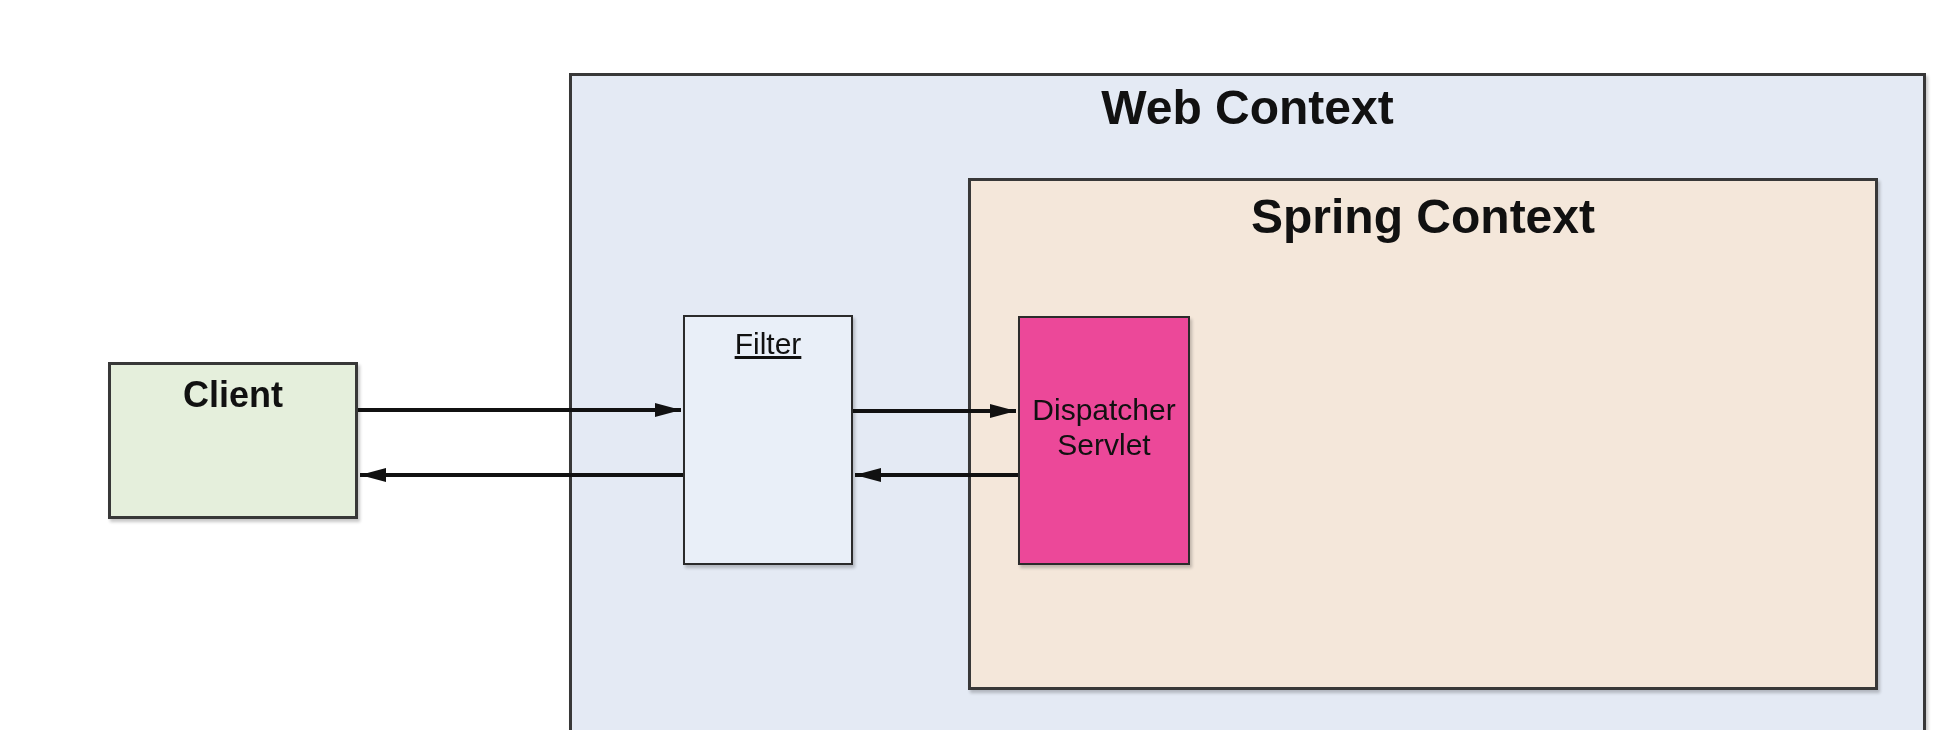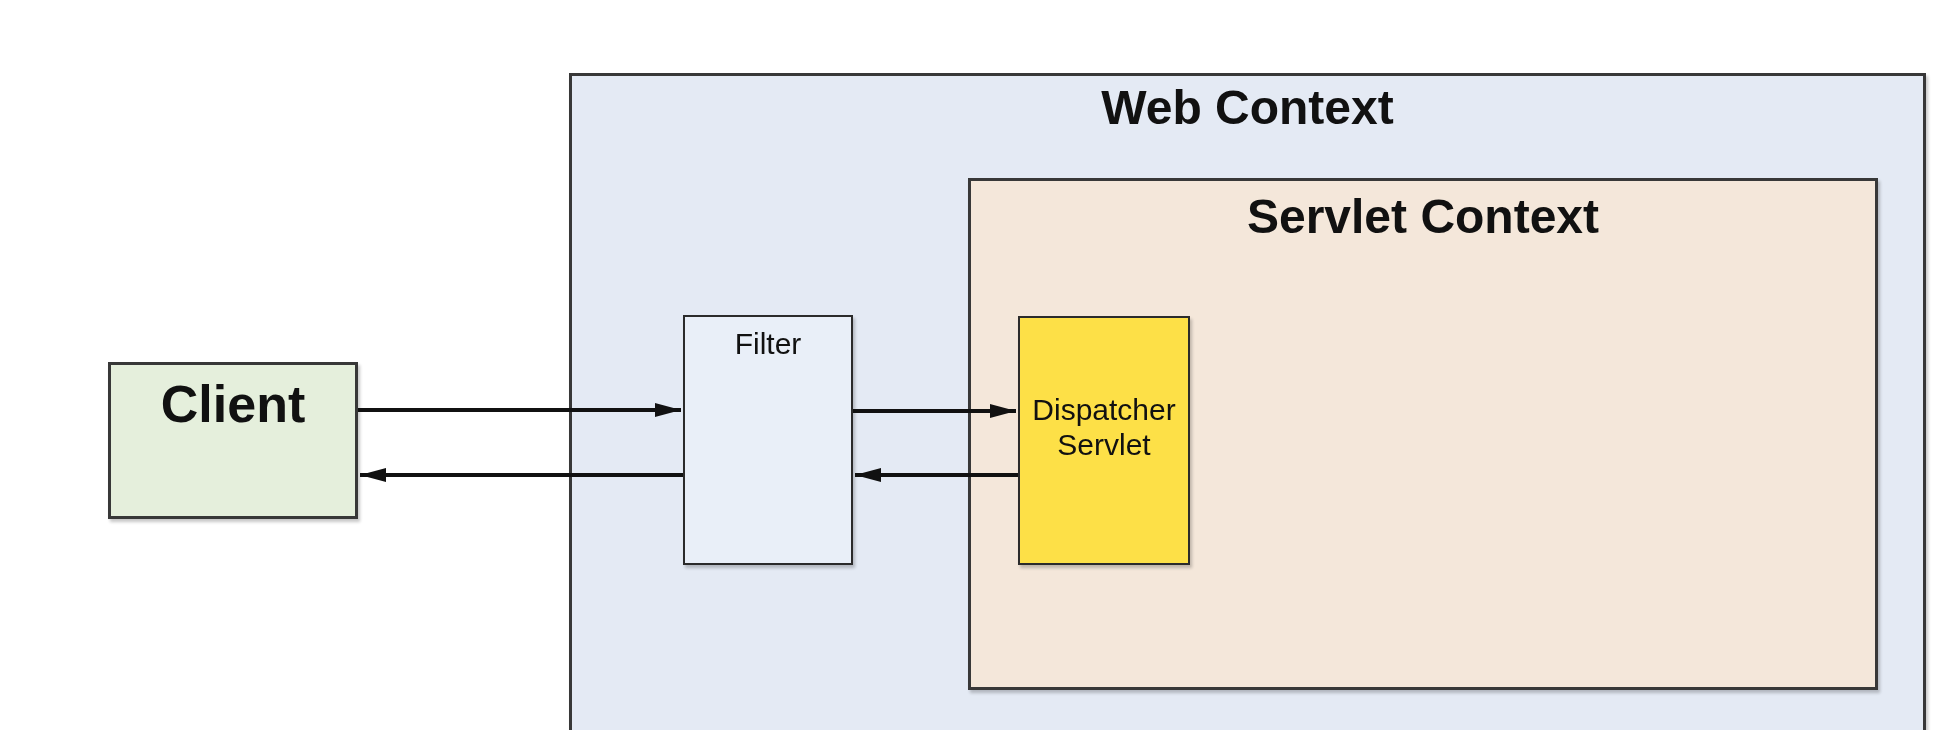--- a/index.html
+++ b/index.html
@@ -49,36 +49,37 @@
     font-weight: 700;
   }
   
   .client {
     left: 108px; top: 314px; width: 250px; height: 157px;
     background: #e5efdc;
     border: 3px solid #383838;
   }
   .client .box-title {
     padding-top: 9px;
-    font-size: 52px;
+    font-size: 36px;
     font-weight: 700;
   }
   .filter {
     left: 683px; top: 267px; width: 170px; height: 250px;
     background: #e9eff8;
     border: 2px solid #2b2b2b;
   }
   .filter .box-title {
     padding-top: 10px;
     font-size: 30px;
     font-weight: 400;
+    text-decoration: underline;
   }
   .dispatcher {
     left: 1018px; top: 268px; width: 172px; height: 249px;
-    background: #fde047;
+    background: #ec4899;
     border: 2px solid #2b2b2b;
   }
   .dispatcher .box-title {
     padding-top: 74px;
     font-size: 30px;
     font-weight: 400;
     line-height: 35px;
     white-space: normal;
   }
   .arrow-layer {
@@ -92,21 +93,21 @@
 </head>
 <body>
 
 <div class="stage">
 
   <div class="box web-context">
     <div class="box-title">Web Context</div>
   </div>
 
   <div class="box spring-context">
-    <div class="box-title">Servlet Context</div>
+    <div class="box-title">Spring Context</div>
   </div>
 
   <div class="box client">
     <div class="box-title">Client</div>
   </div>
 
   <div class="box filter">
     <div class="box-title">Filter</div>
   </div>
 

